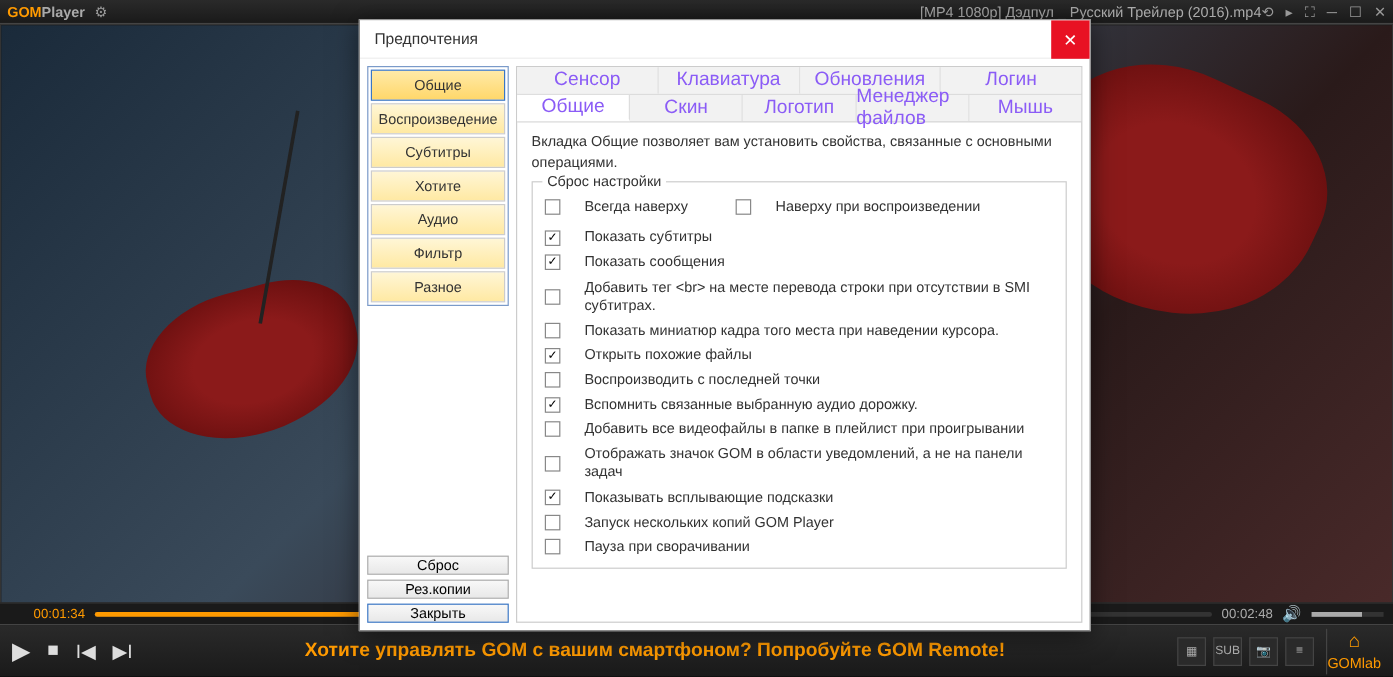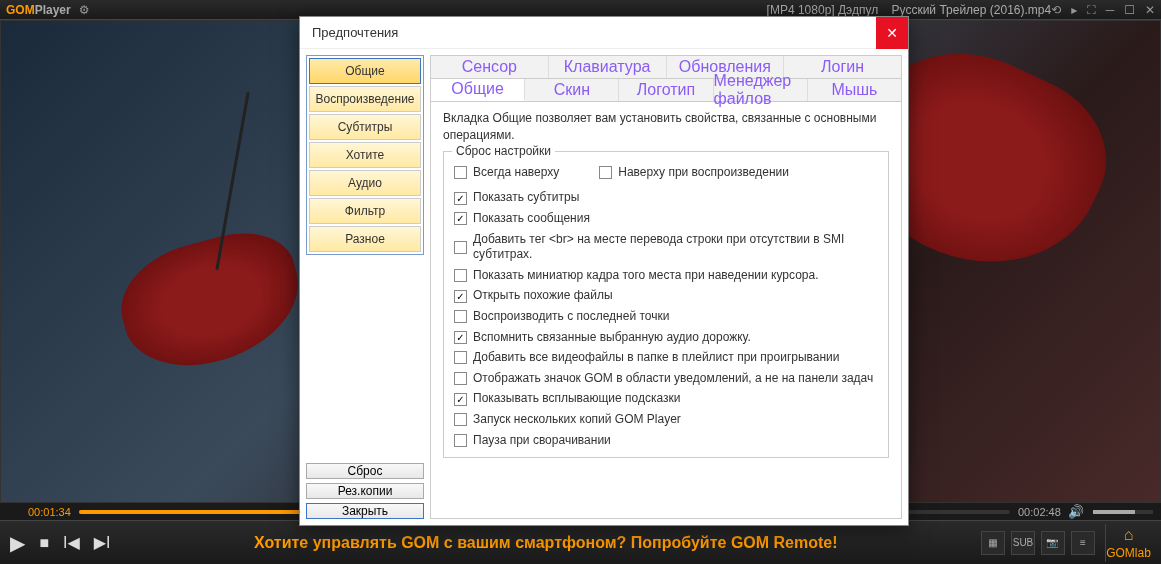--- a/index.html
+++ b/index.html
@@ -51,21 +51,21 @@
 .side-bottom .plain-btn.focus { border: 1px solid #3a76c4; }
 .main { flex: 1; display: flex; flex-direction: column; border: 1px solid #ccc; }
 .tabs-row { display: flex; border-bottom: 1px solid #ccc; }
 .tab { flex: 1; height: 22px; display: flex; align-items: center; justify-content: center; border-right: 1px solid #ddd; background: #f2f2f2; cursor: pointer; font-size: 16px; color: #8b5cf6; }
 .tab:last-child { border-right: none; }
 .tab.active { background: #fff; border-bottom: 2px solid #fff; margin-bottom: -1px; font-weight: normal; }
 .content { flex: 1; padding: 8px 12px; overflow-y: auto; font-size: 12px; color: #333; }
 .desc { margin-bottom: 6px; line-height: 1.45; }
 .fieldset { border: 1px solid #ccc; padding: 8px 10px 4px; position: relative; margin-top: 4px; }
 .legend { position: absolute; top: -8px; left: 8px; background: #fff; padding: 0 4px; font-size: 12px; }
-.check-row { display: flex; align-items: center; gap: 6px; margin: 5px 0; line-height: 1.3; }
+.check-row { display: flex; align-items: center; gap: 20px; margin: 5px 0; line-height: 1.3; }
 .check-row-pair { display: flex; gap: 40px; }
 .check { width: 13px; height: 13px; border: 1px solid #888; background: #fff; display: inline-flex; align-items: center; justify-content: center; font-size: 10px; color: #000; cursor: pointer; flex-shrink: 0; }
 .check.checked::after { content: "✓"; }
 .check-label { cursor: pointer; }
 </style>
 </head>
 <body>
 
 <div class="titlebar">
   <span class="logo"><span class="g">GOM</span><span class="player">Player</span></span>

